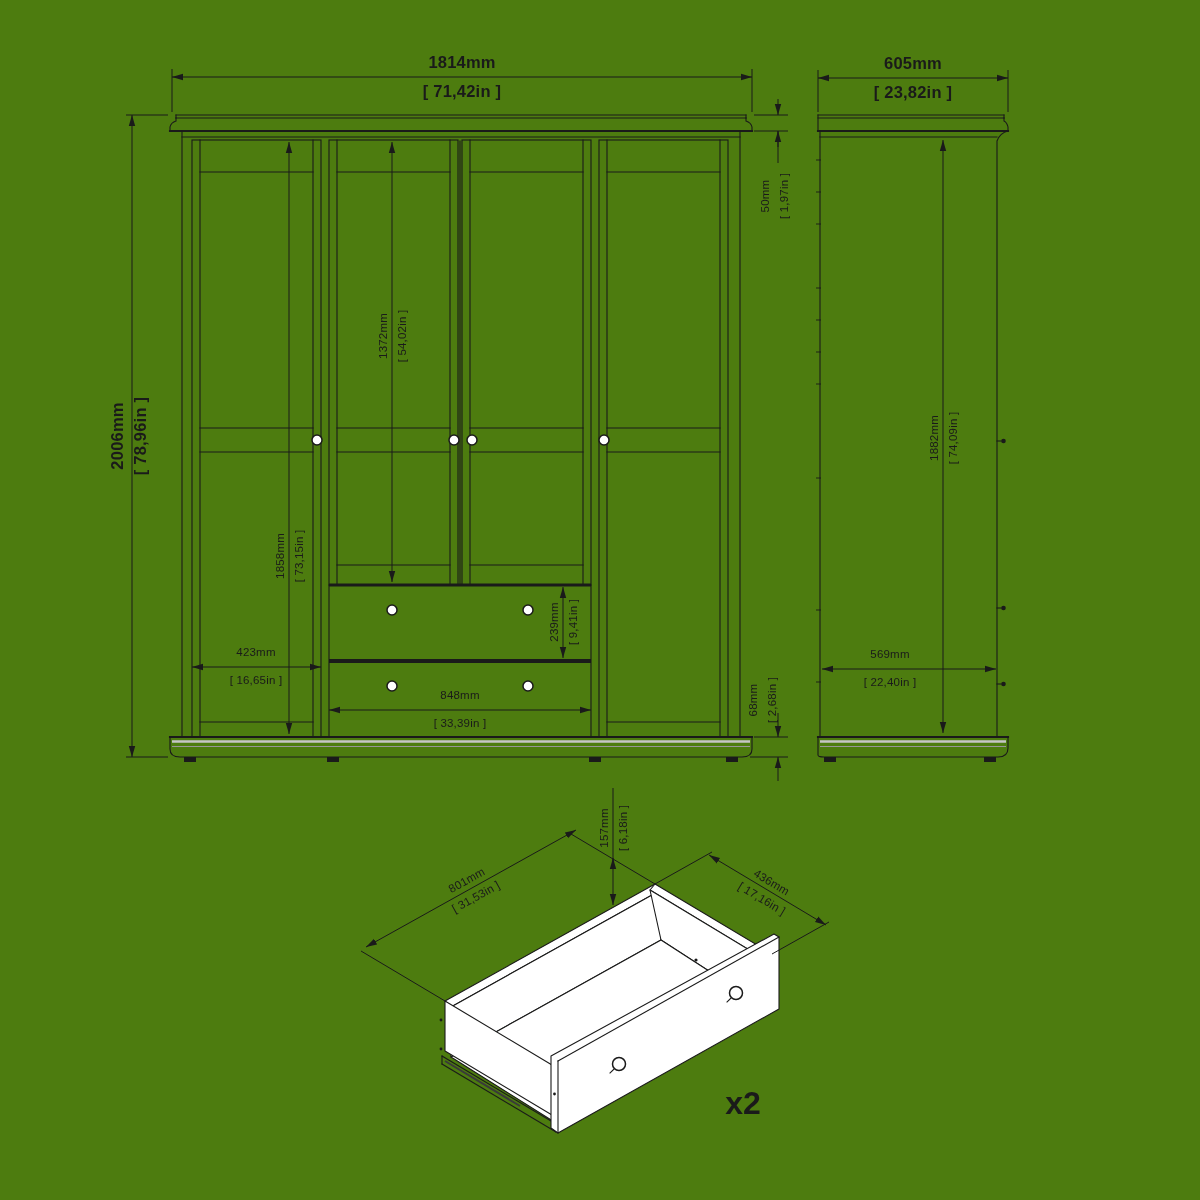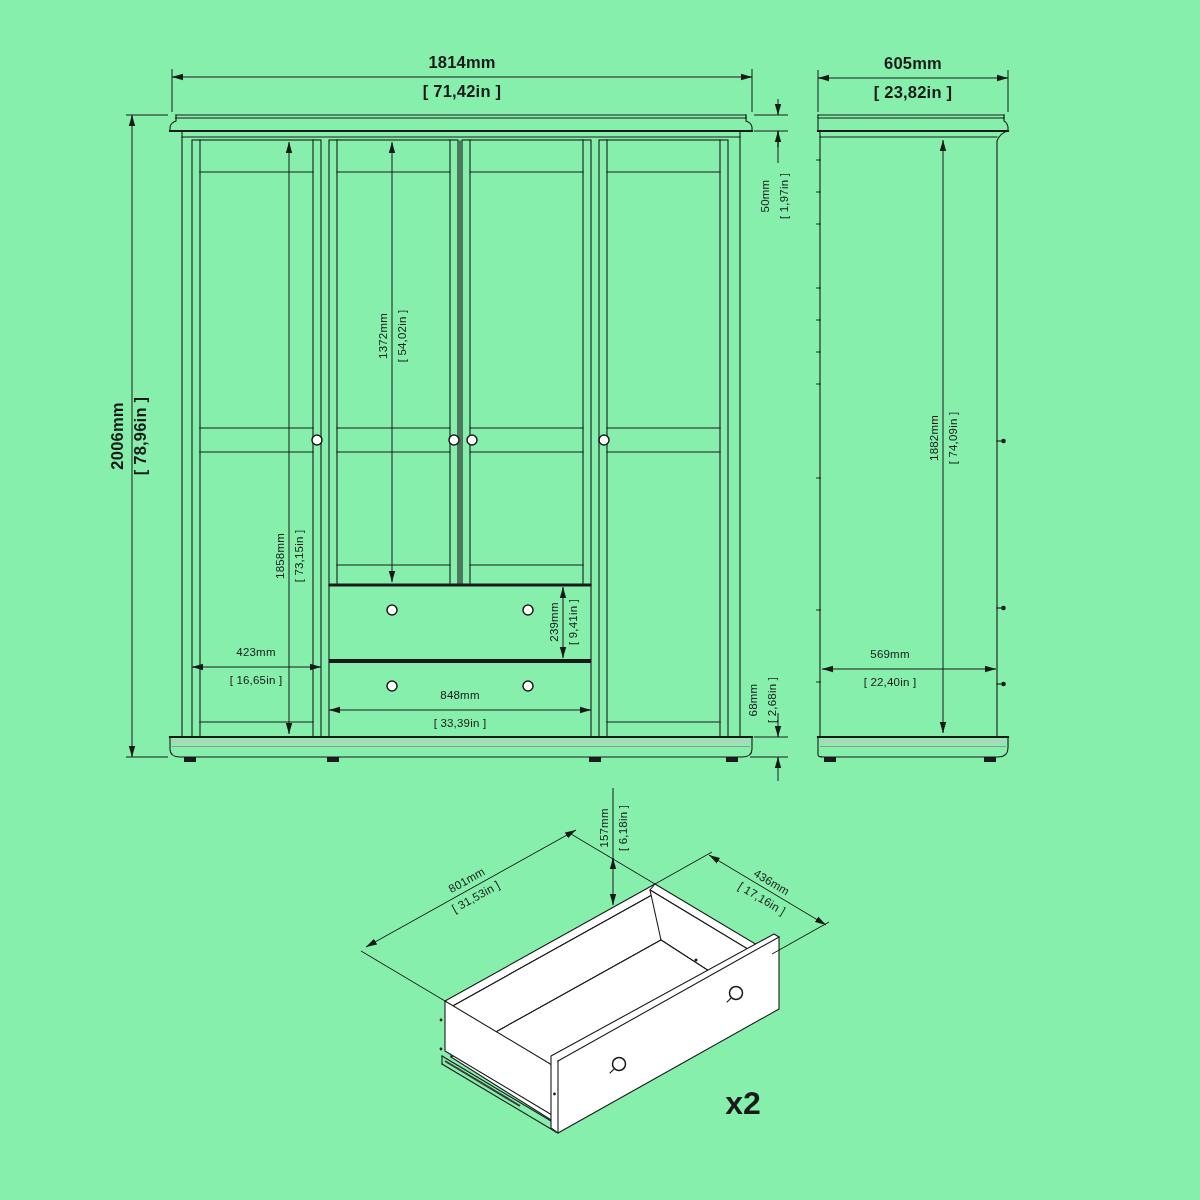--- a/index.html
+++ b/index.html
@@ -1,16 +1,16 @@
 <!DOCTYPE html>
 <html><head>
 <meta charset="utf-8">
 <style>
   html,body{margin:0;padding:0;background:#ffffff;}
-  .page{width:1200px;height:1200px;background:#86efac;position:relative;overflow:hidden;}
+  .page{width:1200px;height:1200px;background:#4d7c0f;position:relative;overflow:hidden;}
   svg{display:block;}
   svg text{font-family:"Liberation Sans",sans-serif;fill:#1a1a1a;}
   .d{font-size:11.5px;letter-spacing:.2px;}
   .D{font-size:16.5px;font-weight:bold;letter-spacing:.2px;}
   .x2{font-size:32px;font-weight:bold;}
   .s{stroke:#1a1a1a;fill:none;stroke-width:1.1;stroke-linecap:square;}
   .sthin{stroke:#1a1a1a;fill:none;stroke-width:.9;}
   .s2{stroke:#1a1a1a;fill:none;stroke-width:2.1;stroke-linecap:square;}
   .wf{fill:#ffffff;stroke:#1a1a1a;stroke-width:1.1;stroke-linejoin:round;}
   .blk{fill:#1a1a1a;stroke:none;}

